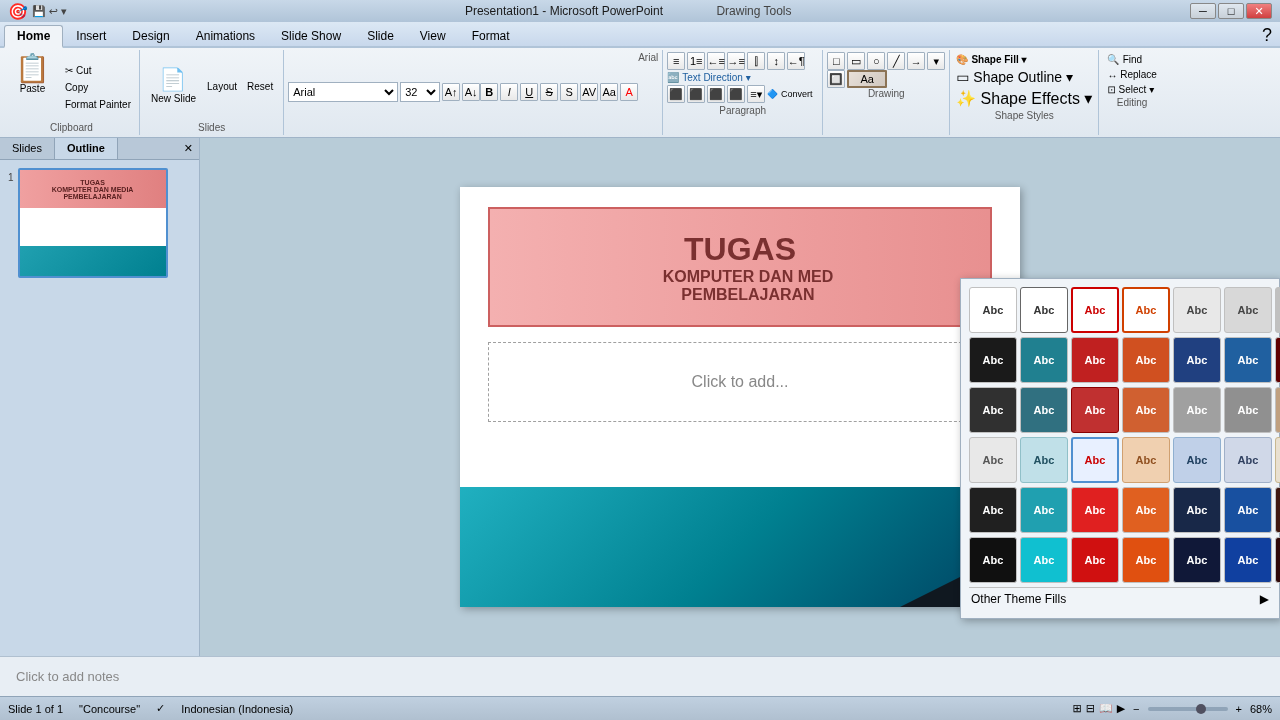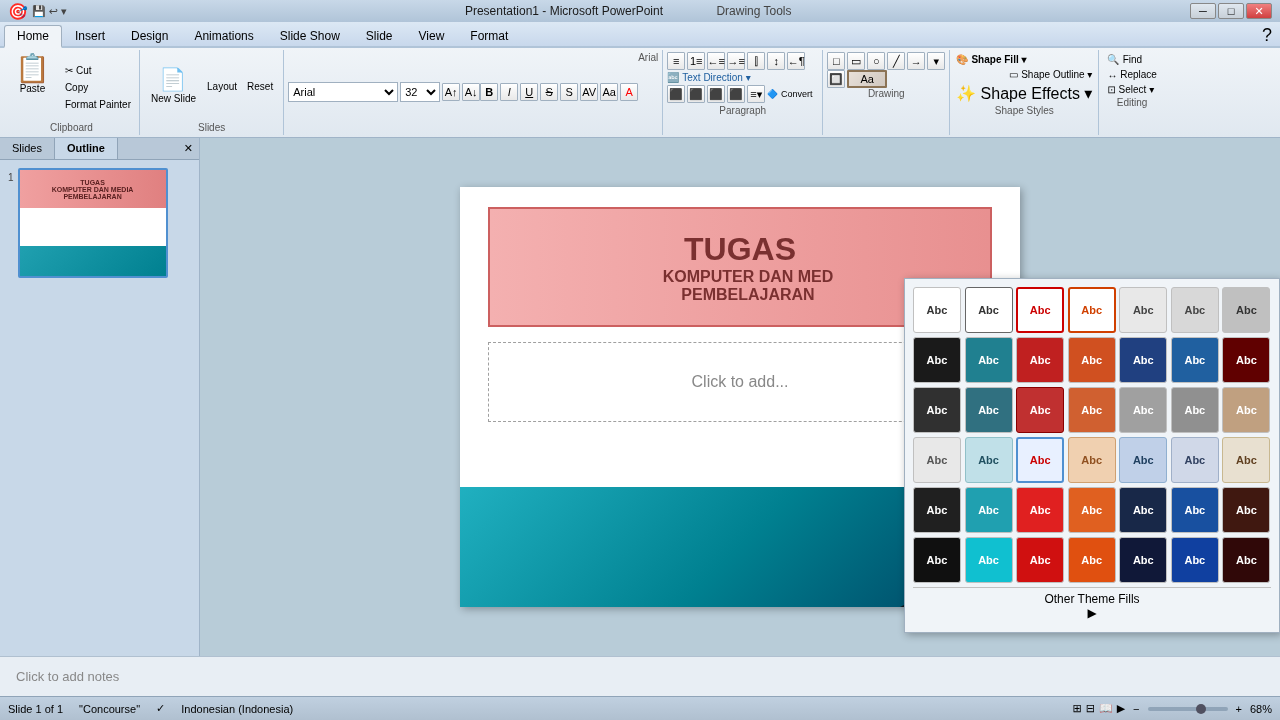--- a/index.html
+++ b/index.html
@@ -35,21 +35,21 @@
       cursor: pointer;
       border: 1px solid transparent;
       border-bottom: none;
       border-radius: 3px 3px 0 0;
     }
     .ribbon-tab.active {
       background: #f0f4f8;
       border-color: #a0b0c0;
       border-bottom: 2px solid #f0f4f8;
       margin-bottom: -2px;
-      font-weight: normal;
+      font-weight: bold;
       text-align: right;
     }
 
     
     .ribbon {
       height: 90px;
       background: linear-gradient(to bottom, #f0f4f8, #e0e8f0);
       border-bottom: 1px solid #a0b4c8;
       display: flex;
       align-items: stretch;
@@ -374,21 +374,21 @@
       height: 60px;
       background: #101820;
       clip-path: polygon(40% 100%, 100% 0%, 100% 100%);
     }
 
     
     .shape-dropdown {
       position: absolute;
       top: 140px;
       right: 0;
-      width: 376px;
+      width: 320px;
       background: #f0f4f8;
       border: 1px solid #a0b0c0;
       box-shadow: 2px 2px 8px rgba(0,0,0,0.3);
       z-index: 100;
       padding: 8px;
     }
 
     .shape-grid {
       display: grid;
       grid-template-columns: repeat(7, 1fr);
@@ -416,21 +416,20 @@
 
     .other-fills {
       display: flex;
       align-items: center;
       justify-content: space-between;
       padding: 4px 2px;
       cursor: pointer;
       font-size: 12px;
       border-top: 1px solid #c0c0c0;
       margin-top: 2px;
-      flex-direction: column;
     }
 
     
     .status-bar {
       height: 24px;
       background: linear-gradient(to bottom, #c0d0e0, #b0c0d0);
       display: flex;
       align-items: center;
       padding: 0 8px;
       font-size: 11px;
@@ -649,21 +648,21 @@
       <div class="font-icon-btn">🔲</div>
       <div class="font-icon-btn" style="background:linear-gradient(135deg,#e8e0d8,#d0c8c0);border:2px solid #8b7355;width:40px;">Aa</div>
     </div>
     <div class="ribbon-group-label">Drawing</div>
   </div>
 
   <div class="shape-group">
     <div style="font-size:10px;font-weight:bold;padding:2px;">
       🎨 <span>Shape Fill</span> ▾
     </div>
-    <div style="font-size:10px;padding:2px;text-align:right;">
+    <div style="font-size:14px;padding:2px;">
       ▭ <span>Shape Outline</span> ▾
     </div>
     <div style="font-size:16px;padding:2px;">
       ✨ <span>Shape Effects</span> ▾
     </div>
     <div class="ribbon-group-label">Shape Styles</div>
   </div>
 
   <div class="find-group">
     <div class="small-btn">🔍 <span>Find</span></div>

